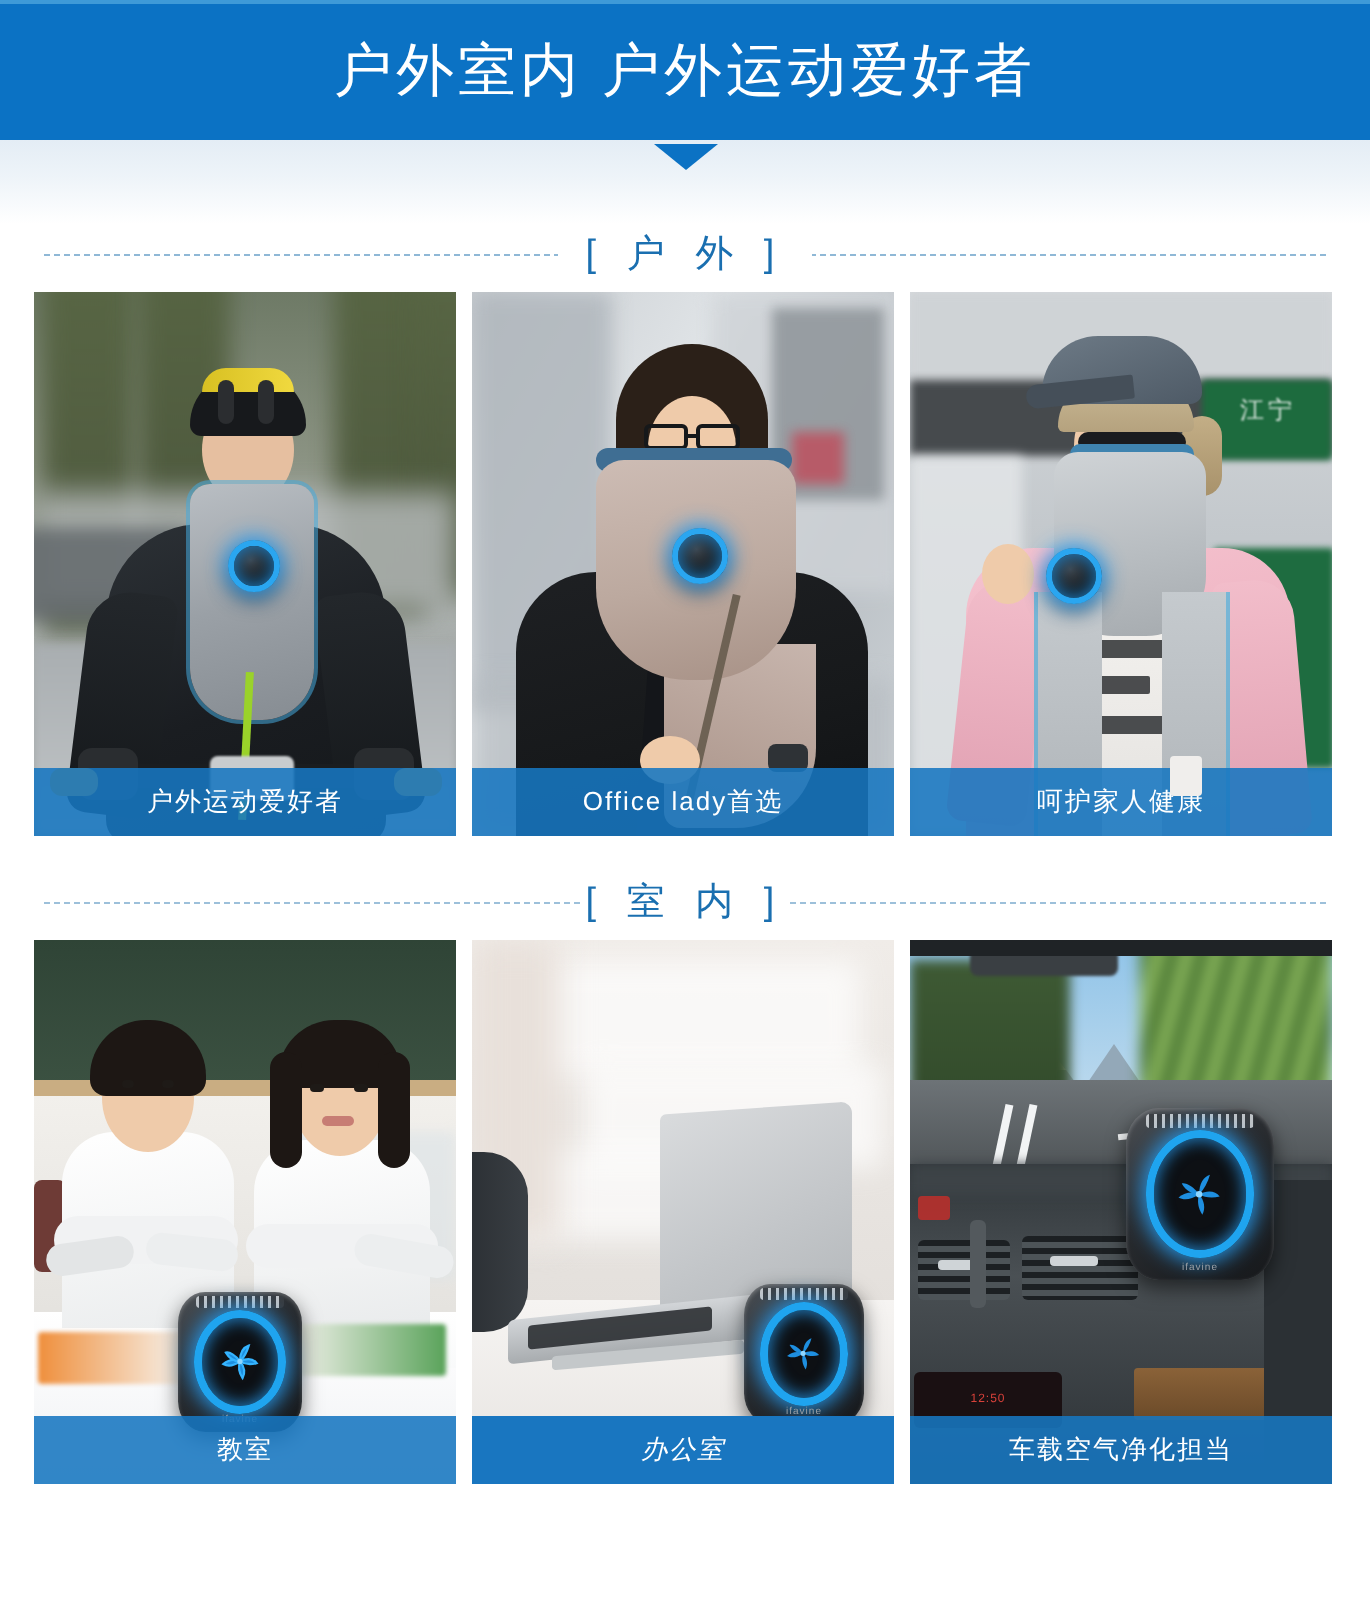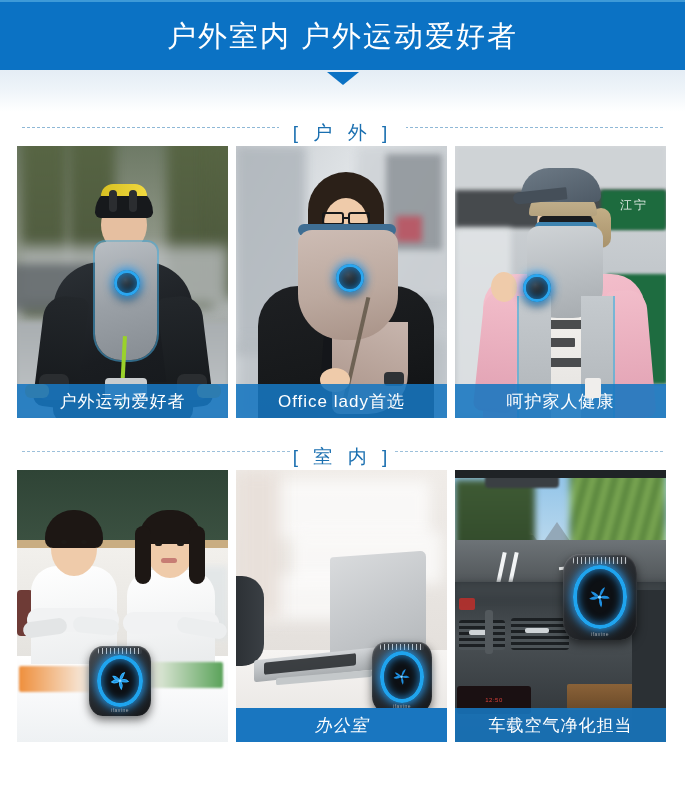--- a/index.html
+++ b/index.html
@@ -50,21 +50,21 @@
     width: 685px;
     height: 42px;
     background: linear-gradient(to bottom, #e4edf5 0%, #eef4f9 45%, #ffffff 100%);
   }
 
   
   .section-label {
     position: relative;
     height: 38px;
     display: flex;
-    align-items: flex-end;
+    align-items: center;
     justify-content: center;
     margin-top: -4px;
   }
   .section-label .rule {
     position: absolute;
     top: 50%;
     height: 0;
     border-top: 1px dashed #8fb8d6;
     width: 268px;
   }
@@ -102,21 +102,21 @@
     overflow: hidden;
   }
   .caption {
     position: absolute;
     left: 0;
     bottom: 0;
     width: 100%;
     height: 34px;
     background: rgba(23,118,192,0.88);
     color: #ffffff;
-    font-size: 17px;
+    font-size: 13px;
     display: flex;
     align-items: center;
     justify-content: center;
     letter-spacing: 1px;
     z-index: 9;
     white-space: nowrap;
   }
   .caption.solid { background: #1976c0; font-style: italic; }
 
   
@@ -459,20 +459,21 @@
               <path d="M50 50 C 60 62, 62 76, 56 88 C 48 76, 46 62, 50 50 Z" fill="#1e8fe0"></path>
               <path d="M50 50 C 36 60, 22 62, 12 56 C 24 46, 38 44, 50 50 Z" fill="#1e8fe0"></path>
               <path d="M50 50 C 40 36, 26 28, 18 30 C 26 44, 38 50, 50 50 Z" fill="#1e8fe0"></path>
             </g>
             <circle cx="50" cy="50" r="6" fill="#8fd6ff"></circle>
           </svg>
         </div>
         <div class="brand">ifavine</div>
       </div>
     </div>
+    <div class="caption">教室</div>
   </div>
 
   <div class="card">
     <div class="scene">
       <div class="fill s5-bg"></div>
       <div class="fill s5-blur" style="left:24px; top:10px;  width:170px; height:58px;"></div>
       <div class="fill s5-blur" style="left:56px; top:62px;  width:150px; height:52px;"></div>
       <div class="fill s5-blur" style="left:10px; top:104px; width:120px; height:46px;"></div>
       <div class="fill" style="left:0;top:0;width:44px;height:150px;background:#e8e0da;filter:blur(8px);"></div>
       <div class="fill s5-desk"></div>

